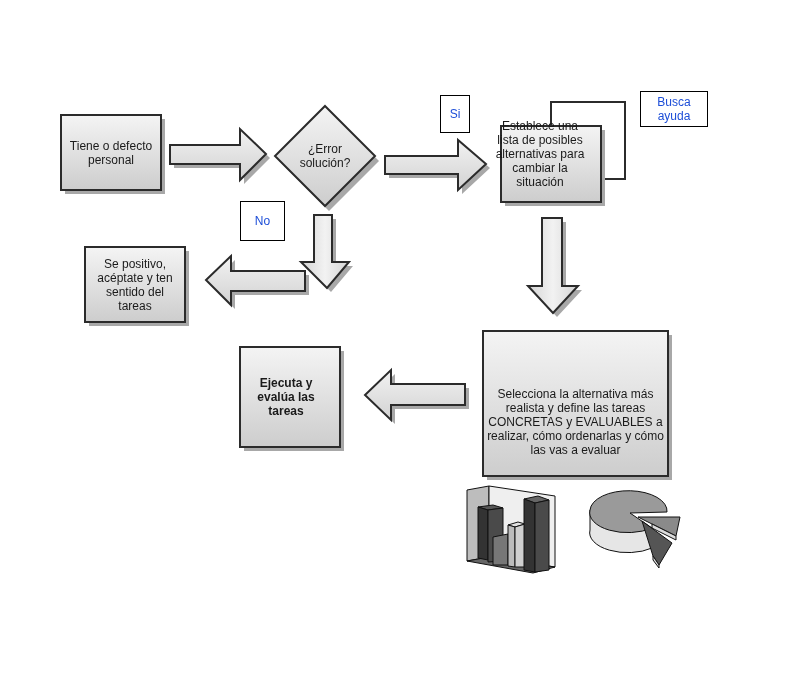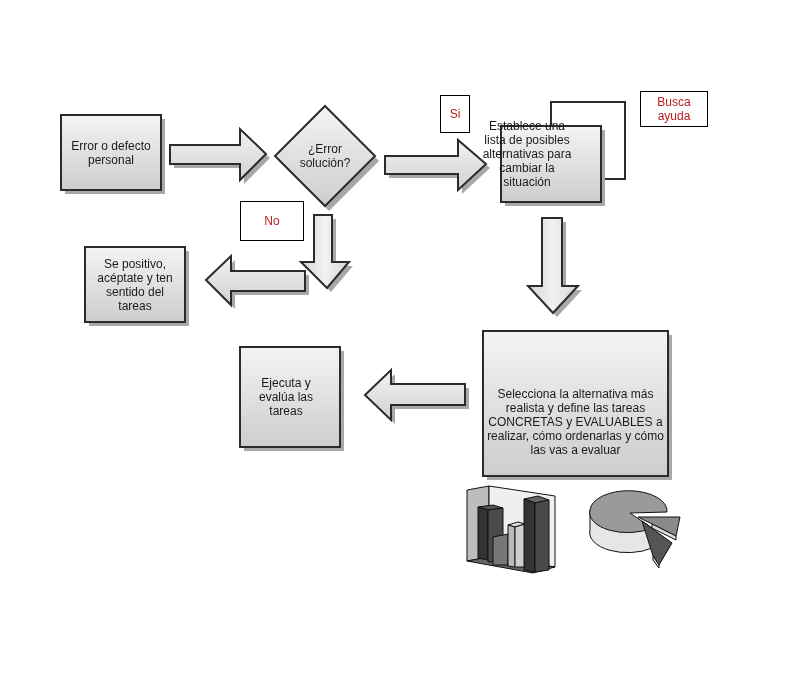--- a/index.html
+++ b/index.html
@@ -4,21 +4,21 @@
 <style>
   html, body { margin: 0; padding: 0; background: #ffffff; }
   body { width: 807px; height: 676px; position: relative; overflow: hidden;
          font-family: "Liberation Sans", sans-serif; }
   svg.canvas { position: absolute; left: 0; top: 0; }
   .txt { position: absolute; display: flex; align-items: center; justify-content: center;
          text-align: center; font-size: 12px; line-height: 14px; color: #1a1a1a;
          font-family: "Liberation Sans", sans-serif; }
   .label-box { position: absolute; background: #fff; border: 1px solid #000; box-sizing: border-box;
                display: flex; align-items: center; justify-content: center; text-align: center;
-               font-size: 12px; line-height: 14px; color: #b91c1c; }
+               font-size: 12px; line-height: 14px; color: #1d4ed8; }
 </style>
 </head>
 <body>
 
 <svg class="canvas" width="807" height="676" viewBox="0 0 807 676">
   <defs>
     <linearGradient id="g" x1="0" y1="0" x2="0" y2="1">
       <stop offset="0" stop-color="#f4f4f4"></stop>
       <stop offset="1" stop-color="#cdcdcd"></stop>
     </linearGradient>
@@ -114,22 +114,22 @@
   <g stroke="#111" stroke-width="1">
     <path d="M590,510 L590,530 A38,20 0 0 0 652,548 L652,528 Z" fill="#e6e6e6"></path>
     <path d="M590,510 A38,20 0 1 1 667,512 L630,513 L652,528 A38,20 0 0 1 590,510 Z" fill="#9a9a9a"></path>
     <polygon points="638,517 680,517 676,536 652,524" fill="#8a8a8a"></polygon>
     <polygon points="652,524 676,536 676,540 652,528" fill="#dcdcdc"></polygon>
     <polygon points="642,521 672,543 659,565 653,556" fill="#555"></polygon>
     <polygon points="653,556 659,565 659,568 653,560" fill="#ddd"></polygon>
   </g>
 </svg>
 
-<div class="txt" style="left:61px;top:115px;width:100px;height:75px;">Error o defecto personal</div>
+<div class="txt" style="left:61px;top:115px;width:100px;height:75px;">Tiene o defecto personal</div>
 <div class="txt" style="left:290px;top:131px;width:70px;height:50px;">¿Error solución?</div>
-<div class="txt" style="left:479px;top:126px;width:96px;height:56px;">Establece una lista de posibles alternativas para cambiar la situación</div>
+<div class="txt" style="left:492px;top:126px;width:96px;height:56px;">Establece una lista de posibles alternativas para cambiar la situación</div>
 <div class="txt" style="left:89px;top:247px;width:92px;height:75px;">Se positivo, acéptate y ten sentido del tareas</div>
 <div class="txt" style="left:487px;top:331px;width:177px;height:145px;align-items:flex-start;padding-top:56px;box-sizing:border-box;">Selecciona la alternativa más realista y define las tareas CONCRETAS y EVALUABLES a realizar, cómo ordenarlas y cómo las vas a evaluar</div>
-<div class="txt" style="left:242px;top:347px;width:88px;height:100px;">Ejecuta y evalúa las tareas</div>
+<div class="txt" style="left:242px;top:347px;width:88px;height:100px;font-weight:bold;">Ejecuta y evalúa las tareas</div>
 
 <div class="label-box" style="left:440px;top:95px;width:30px;height:38px;">Si</div>
-<div class="label-box" style="left:240px;top:201px;width:64px;height:40px;">No</div>
+<div class="label-box" style="left:240px;top:201px;width:45px;height:40px;">No</div>
 <div class="label-box" style="left:640px;top:91px;width:68px;height:36px;">Busca ayuda</div>
 
 </body></html>

